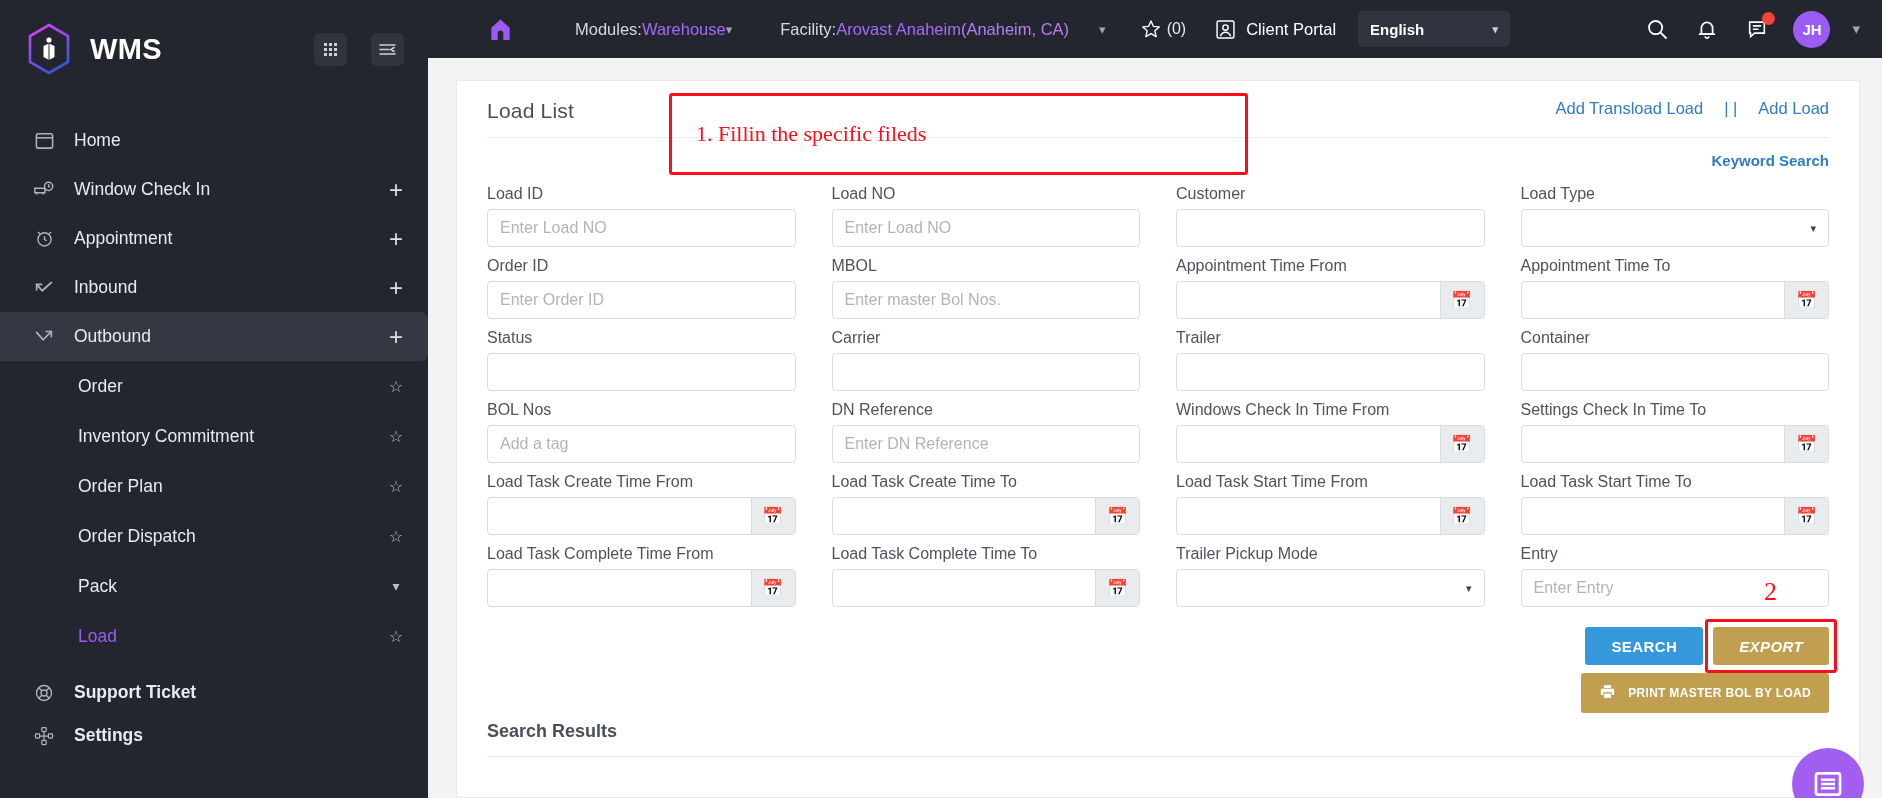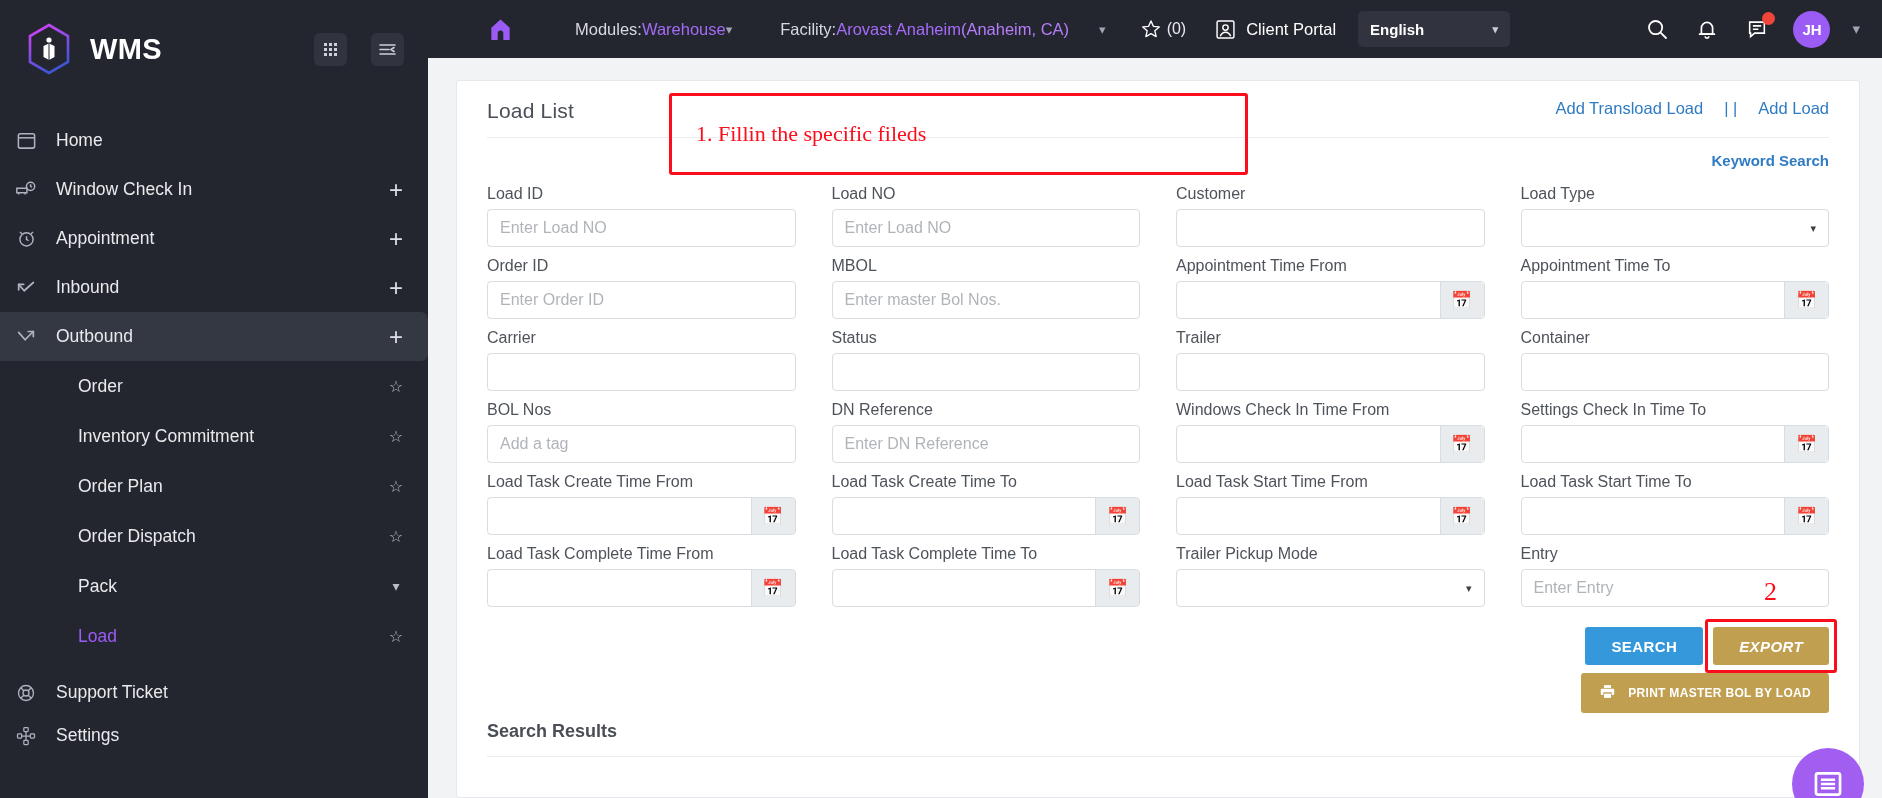--- a/index.html
+++ b/index.html
@@ -51,21 +51,21 @@
     color: #cdd0d6;
   }
   .grid-dots { display:grid; grid-template-columns: repeat(3, 3px); gap:2px; }
   .grid-dots i { width:3px; height:3px; background:#cdd0d6; display:block; }
 
   .sb-nav { margin-top: 18px; }
   .sb-item {
     display: flex;
     align-items: center;
     height: 49px;
-    padding: 0 22px 0 14px;
+    padding: 0 22px 0 32px;
     gap: 18px;
     font-size: 17.5px;
     color: #e9eaed;
     border-radius: 0 7px 7px 0;
     margin-right: 0px;
   }
   .sb-item .ic { width: 24px; height: 24px; flex: 0 0 24px; display:flex; align-items:center; justify-content:center; color:#aeb3bd; }
   .sb-item .lbl { flex: 1; white-space: nowrap; }
   .sb-item .plus {
     font-size: 24px; line-height: 1; color: #dfe1e6; font-weight: 400;
@@ -76,21 +76,21 @@
     display: flex; align-items: center;
     height: 50px;
     padding: 0 22px 0 78px;
     font-size: 17.5px;
     color: #e9eaed;
   }
   .sb-sub .lbl { flex: 1; white-space: nowrap; }
   .sb-sub.current .lbl { color: #9a5cf5; }
   .sb-sub .star { color: #b9bdc6; font-size: 16px; width: 20px; text-align:center; }
   .sb-sub .chev { color: #b9bdc6; font-size: 14px; width: 20px; text-align:center; }
-  .sb-bottom { margin-top: 10px; }
+  .sb-bottom { margin-top: 10px; font-weight: bold; }
   .sb-bottom .sb-item { height: 43px; font-size: 17.5px; }
 
   
   .main {
     flex: 1;
     background: #f2f3f5;
     display: flex;
     flex-direction: column;
     min-width: 0;
     position: relative;
@@ -560,27 +560,27 @@
           </div>
           <div class="fld">
             <div class="fld-label">Appointment Time To</div>
             <div class="inp with-cal">
               <span class="txt"></span>
               <span class="cal-btn">📅</span>
             </div>
           </div>
 
           <div class="fld">
+            <div class="fld-label">Status</div>
+            <div class="inp">
+                <span class="ph"></span>
+              </div>
+          </div>
+          <div class="fld">
             <div class="fld-label">Carrier</div>
-            <div class="inp">
-                <span class="ph"></span>
-              </div>
-          </div>
-          <div class="fld">
-            <div class="fld-label">Status</div>
             <div class="inp">
                 <span class="ph"></span>
               </div>
           </div>
           <div class="fld">
             <div class="fld-label">Trailer</div>
             <div class="inp">
                 <span class="ph"></span>
               </div>
           </div>

